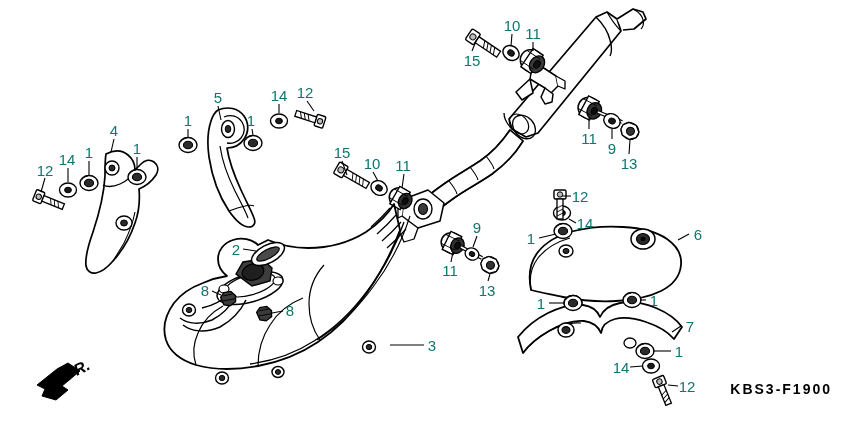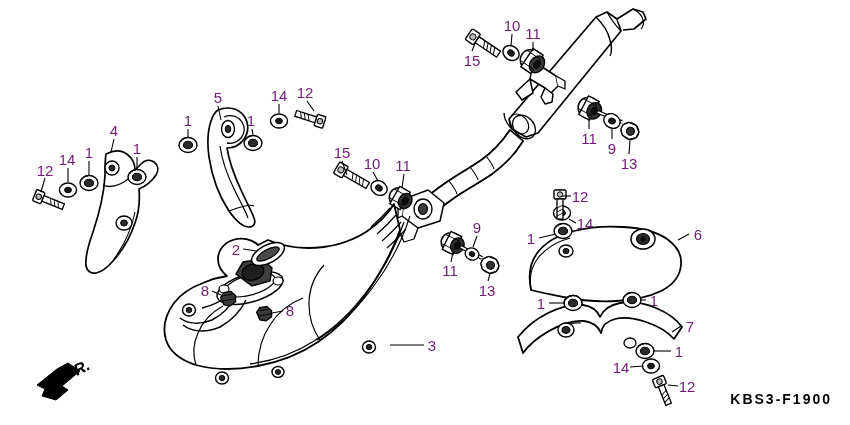--- a/index.html
+++ b/index.html
@@ -20,30 +20,30 @@
     left: 0;
     top: 0;
     width: 850px;
     height: 425px;
   }
   .callout {
     position: absolute;
     font-family: "Liberation Sans", sans-serif;
     font-size: 15px;
     font-weight: 400;
-    color: #701a75;
+    color: #0f766e;
     line-height: 1;
     white-space: nowrap;
     transform: translate(-50%, -50%);
     letter-spacing: 0px;
   }
   #partnum {
     position: absolute;
     right: 18px;
-    bottom: 18px;
+    bottom: 28px;
     font-family: "Liberation Sans", sans-serif;
     font-size: 14px;
     font-weight: 700;
     letter-spacing: 2px;
     color: #000000;
     white-space: nowrap;
   }
   #frlabel {
     position: absolute;
     left: 62px;

